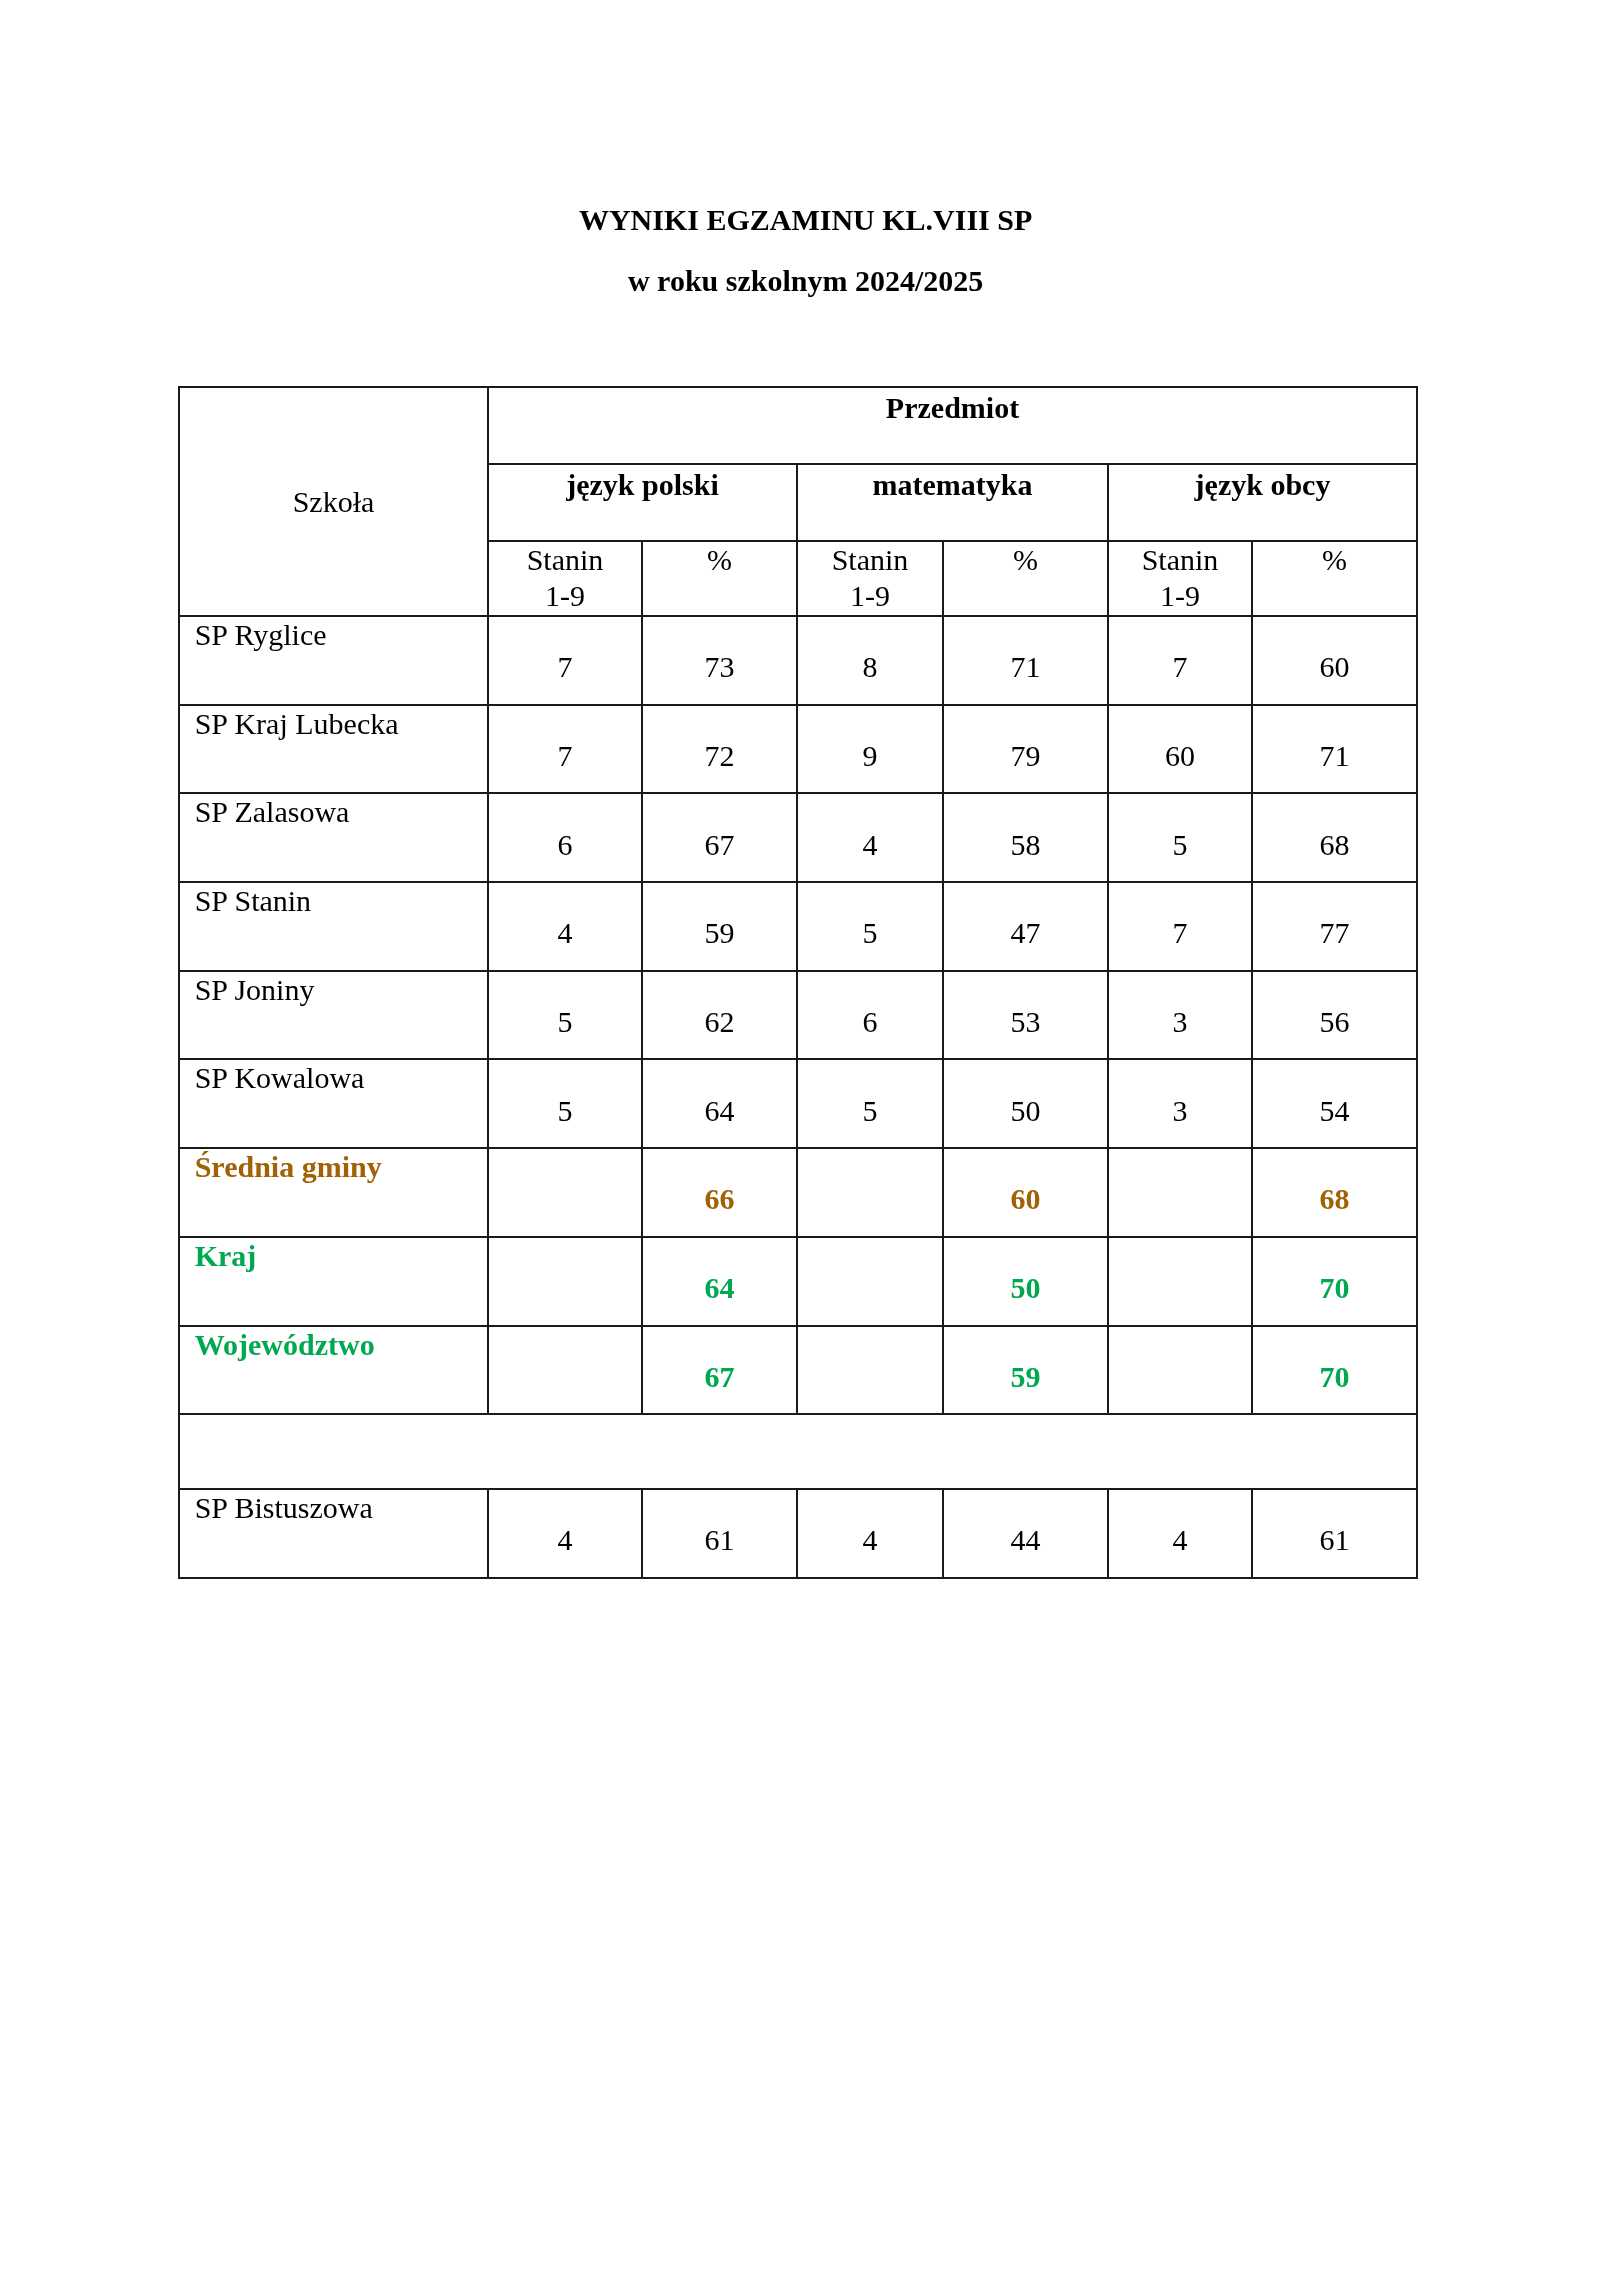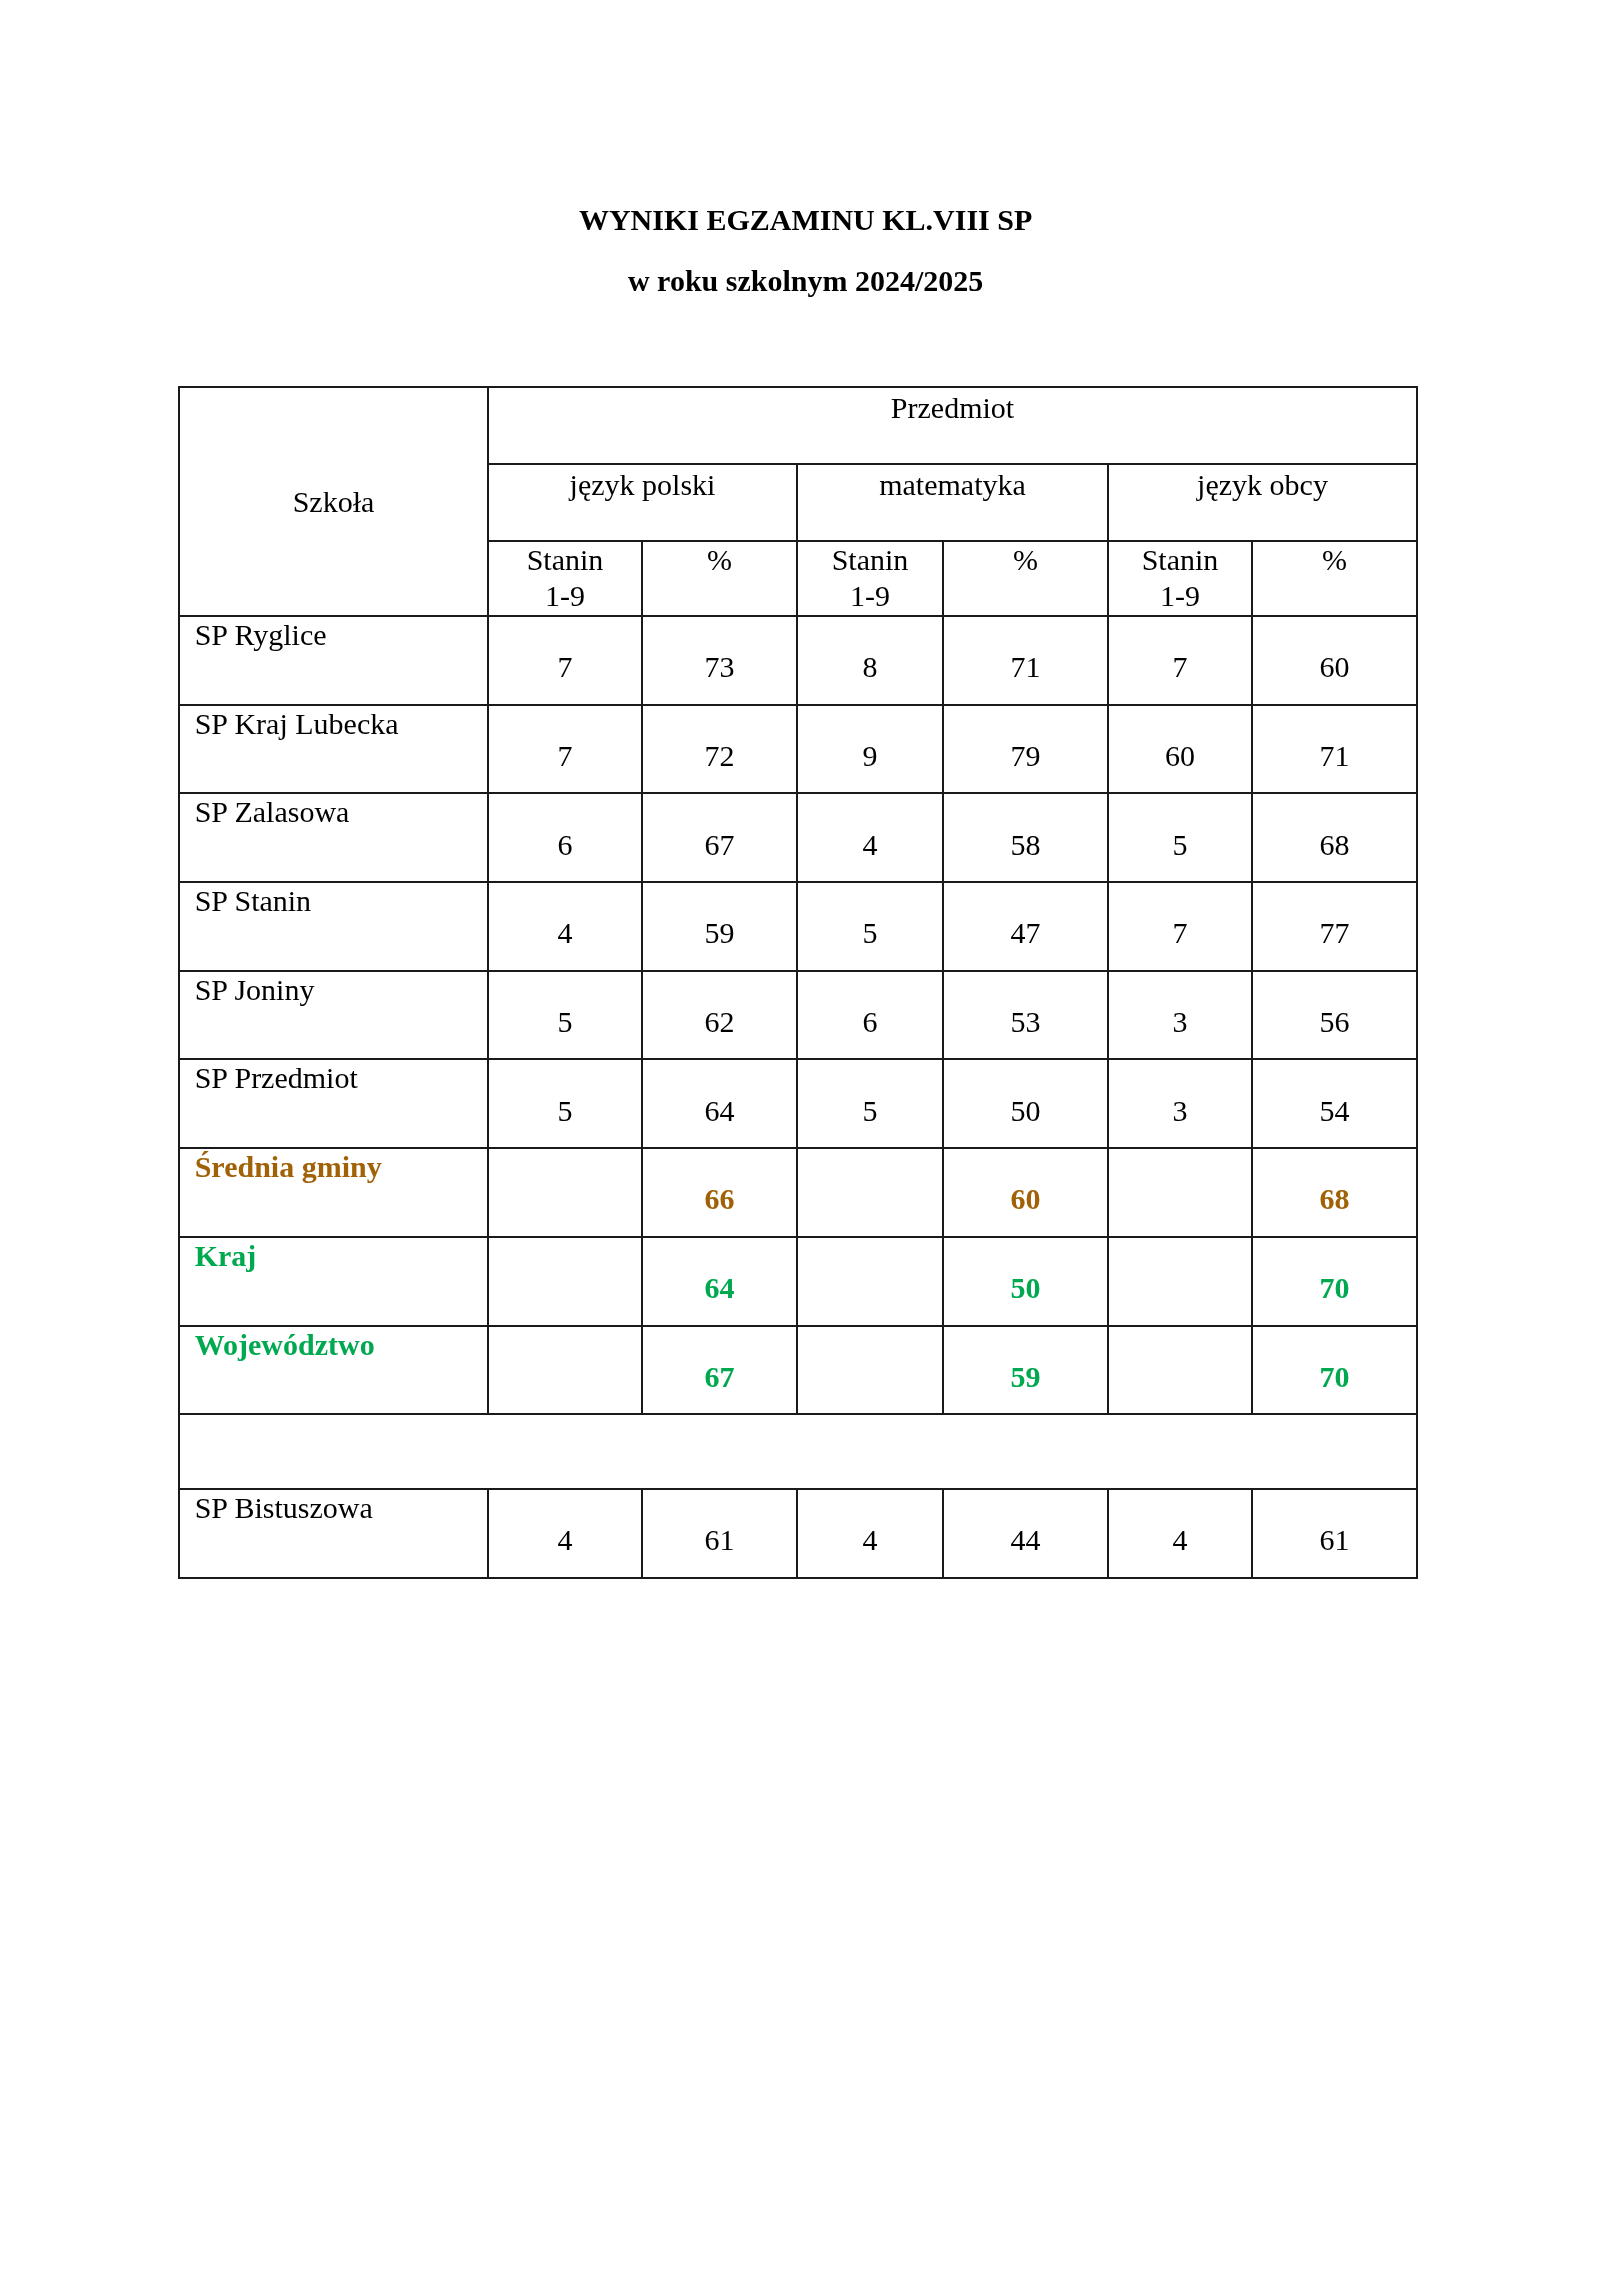--- a/index.html
+++ b/index.html
@@ -39,20 +39,21 @@
   table.results td {
     border: 2px solid #1a1a1a;
     padding: 0;
     height: 73px;
     vertical-align: top;
     overflow: hidden;
   }
   .hdr-center {
     text-align: center;
     padding-top: 2px !important;
+    font-weight: bold;
   }
   .school-hdr {
     text-align: center;
     vertical-align: middle !important;
   }
   .name-cell {
     padding-left: 14.7px !important;
     padding-top: 0px !important;
   }
   .num-cell {
@@ -146,21 +147,21 @@
   <tr>
     <td class="name-cell">SP Joniny</td>
     <td class="num-cell">5</td>
     <td class="num-cell">62</td>
     <td class="num-cell">6</td>
     <td class="num-cell">53</td>
     <td class="num-cell">3</td>
     <td class="num-cell">56</td>
   </tr>
   <tr>
-    <td class="name-cell">SP Przedmiot</td>
+    <td class="name-cell">SP Kowalowa</td>
     <td class="num-cell">5</td>
     <td class="num-cell">64</td>
     <td class="num-cell">5</td>
     <td class="num-cell">50</td>
     <td class="num-cell">3</td>
     <td class="num-cell">54</td>
   </tr>
 
   <tr>
     <td class="name-cell bold red">Średnia gminy</td>

